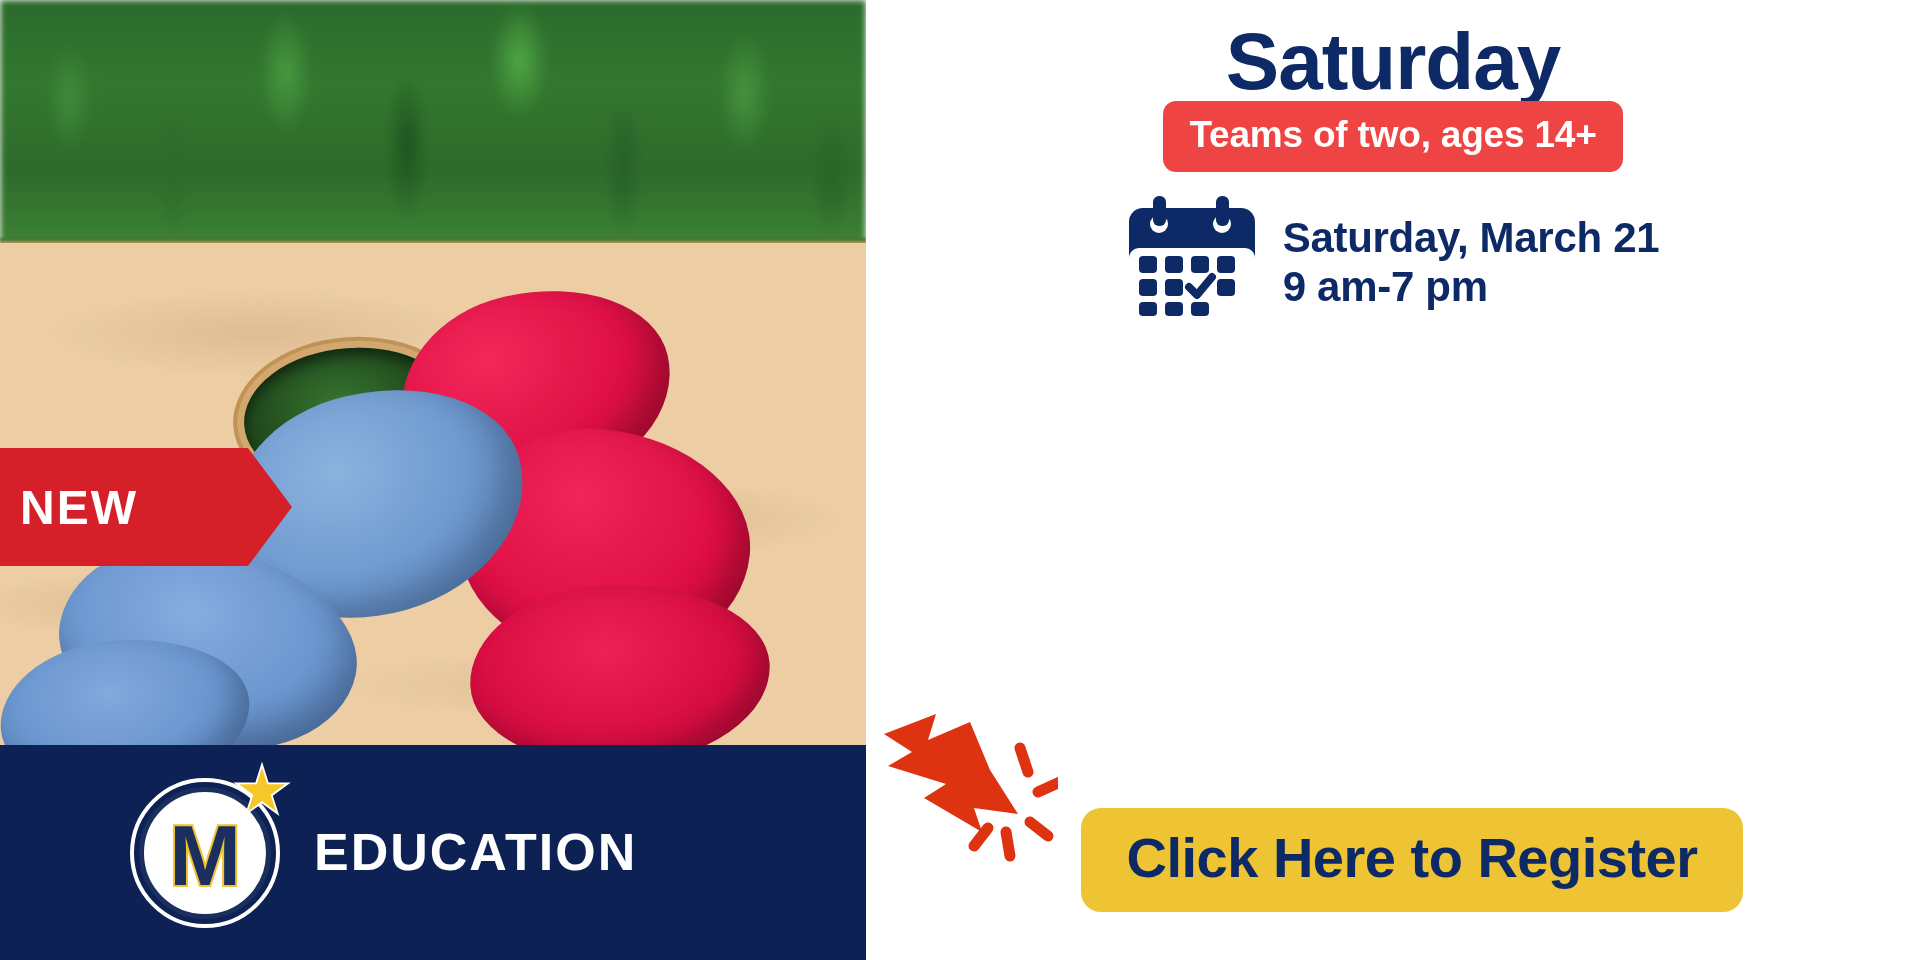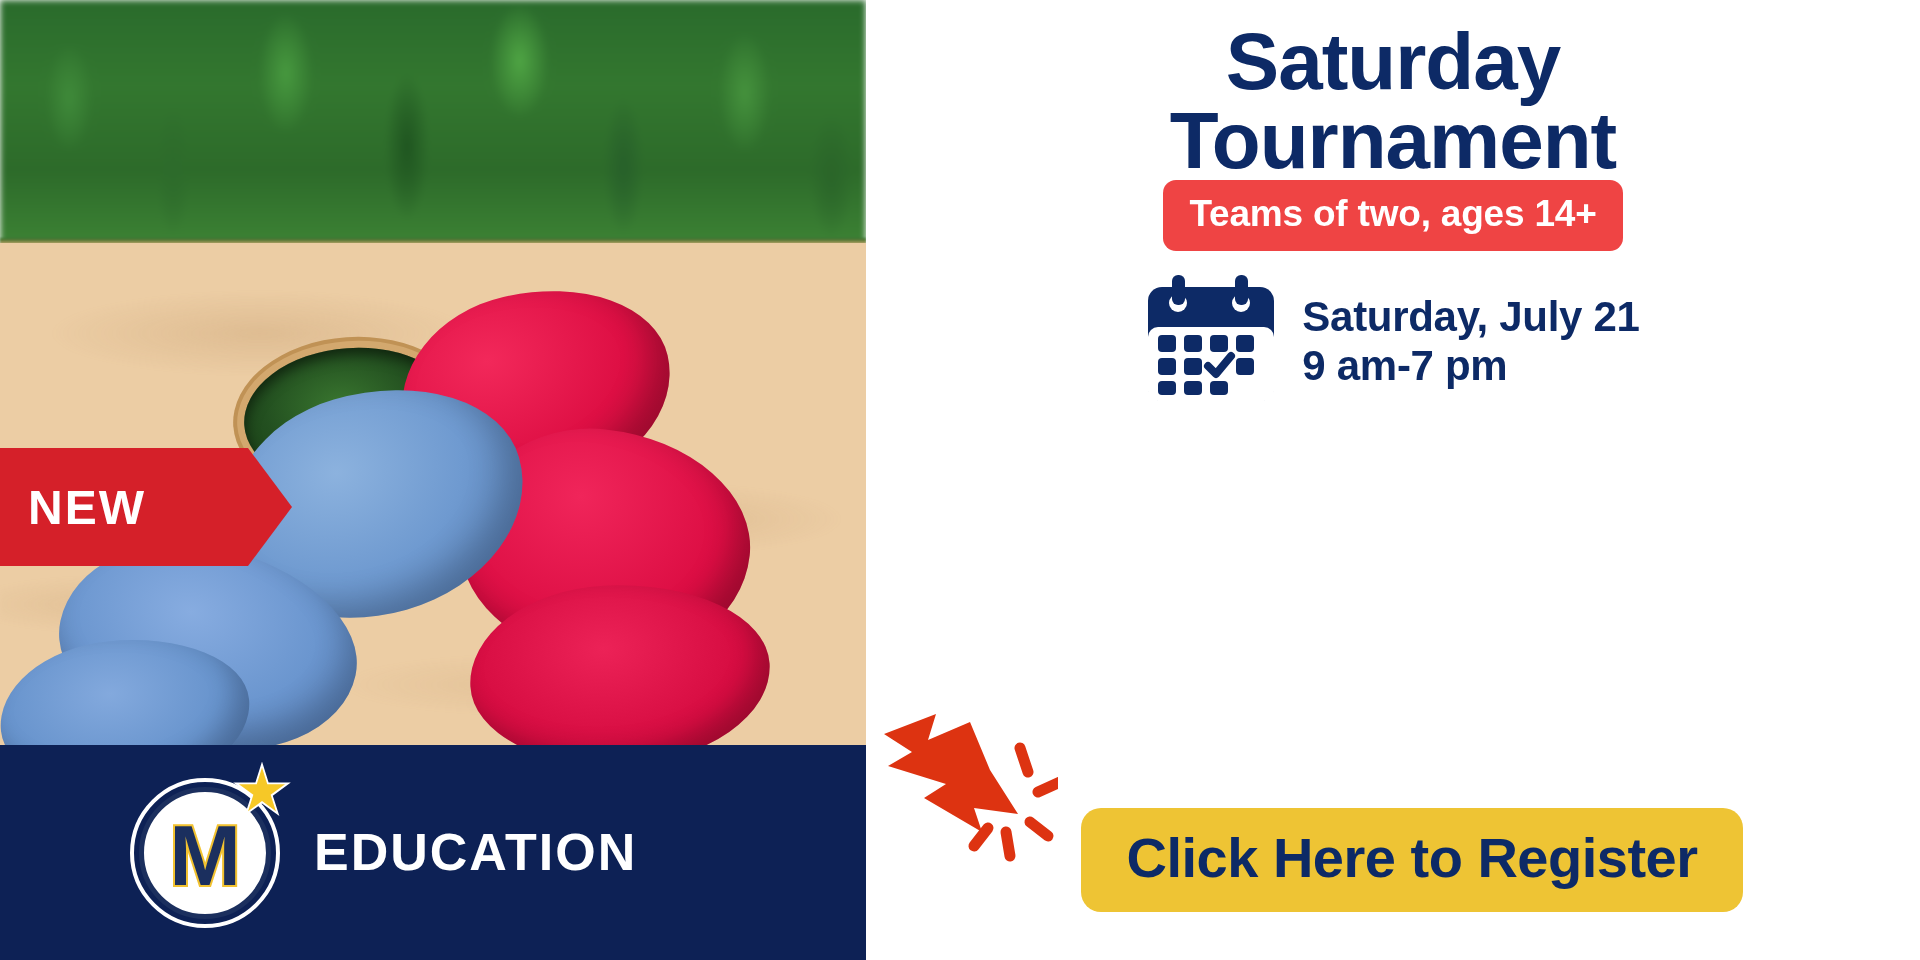--- a/index.html
+++ b/index.html
@@ -118,21 +118,21 @@
     width:292px; height:118px;
     background:#d52029;
     display:flex; align-items:center;
     clip-path:polygon(0 0, 248px 0, 292px 50%, 248px 100%, 0 100%, 0 100%);
   }
   .new-ribbon .new-label {
     color:#ffffff;
     font-size:48px;
     font-weight:bold;
     letter-spacing:2px;
-    padding-left:28px;
+    padding-left:20px;
   }
 
   
   .logo-bar {
     position:absolute; left:0; bottom:0;
     width:866px; height:215px;
     background:#0d2155;
     display:flex; align-items:center;
   }
   .logo-mark {
@@ -302,21 +302,20 @@
       <div class="logo-text">
         <div class="logo-title">EDUCATION</div>
       </div>
     </div>
   </div>
 
   <div class="content">
 
     <div class="headline">
       <div>Saturday</div>
-      <div>Tournament</div>
     </div>
 
     <div class="subtitle-badge">Teams of two, ages 14+</div>
 
 
     <div class="date-row">
       <span class="cal-icon">
         <svg width="130" height="128" viewBox="0 0 130 128" xmlns="http://www.w3.org/2000/svg">
 
           <rect x="26" y="0" width="13" height="26" rx="6" fill="#0d2a66"></rect>
@@ -340,21 +339,21 @@
           <rect x="38" y="83" width="18" height="17" rx="4" fill="#0d2a66"></rect>
           <path d="M62 91 L70 99 L85 81" stroke="#0d2a66" stroke-width="8" stroke-linecap="round" stroke-linejoin="round" fill="none"></path>
           <rect x="90" y="83" width="18" height="17" rx="4" fill="#0d2a66"></rect>
 
           <rect x="12" y="106" width="18" height="14" rx="4" fill="#0d2a66"></rect>
           <rect x="38" y="106" width="18" height="14" rx="4" fill="#0d2a66"></rect>
           <rect x="64" y="106" width="18" height="14" rx="4" fill="#0d2a66"></rect>
         </svg>
       </span>
       <div class="date-lines">
-        <div>Saturday, July 21</div>
+        <div>Saturday, March 21</div>
         <div>9 am-7 pm</div>
       </div>
     </div>
 
     <div class="cta-row">
       <span class="cursor-arrow">
         <svg width="180" height="180" viewBox="0 0 180 180" xmlns="http://www.w3.org/2000/svg">
 
           <path d="M6 38 L58 18 L50 44 L92 26 L112 74 L140 118
                    L96 112 L104 136 L46 102 L68 88 L10 70 L34 56 Z" fill="#dd3311"></path>

